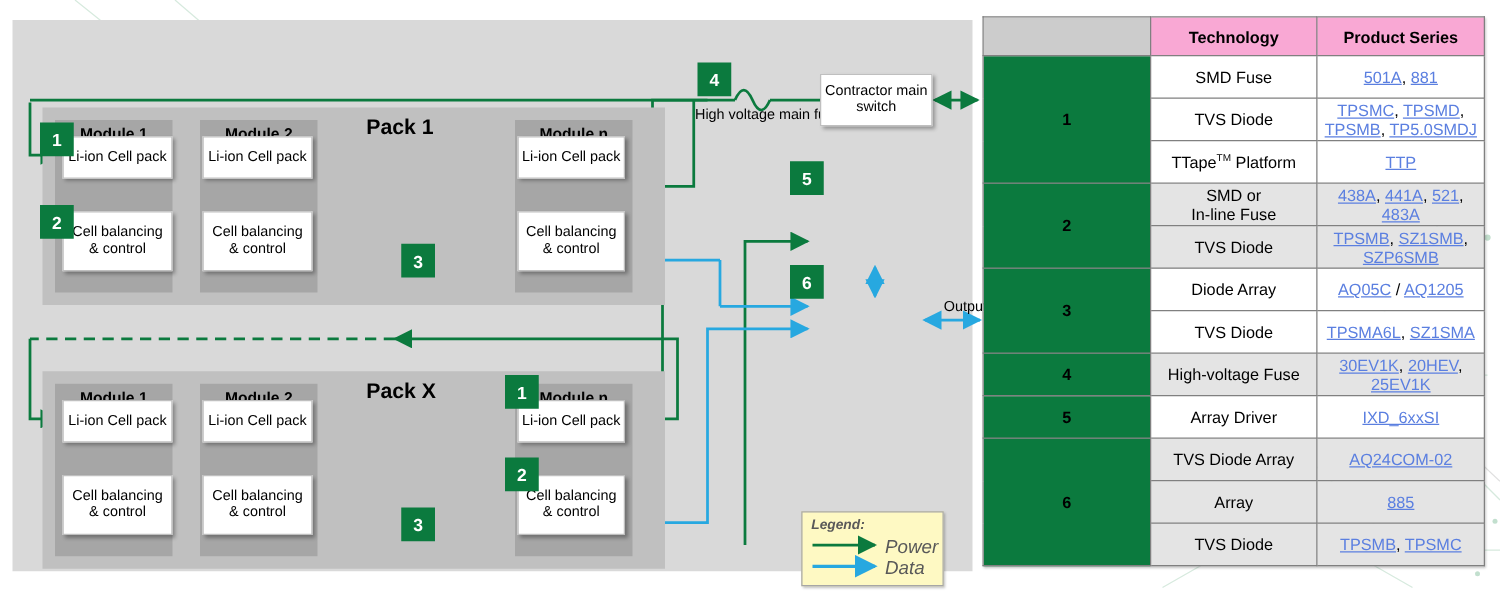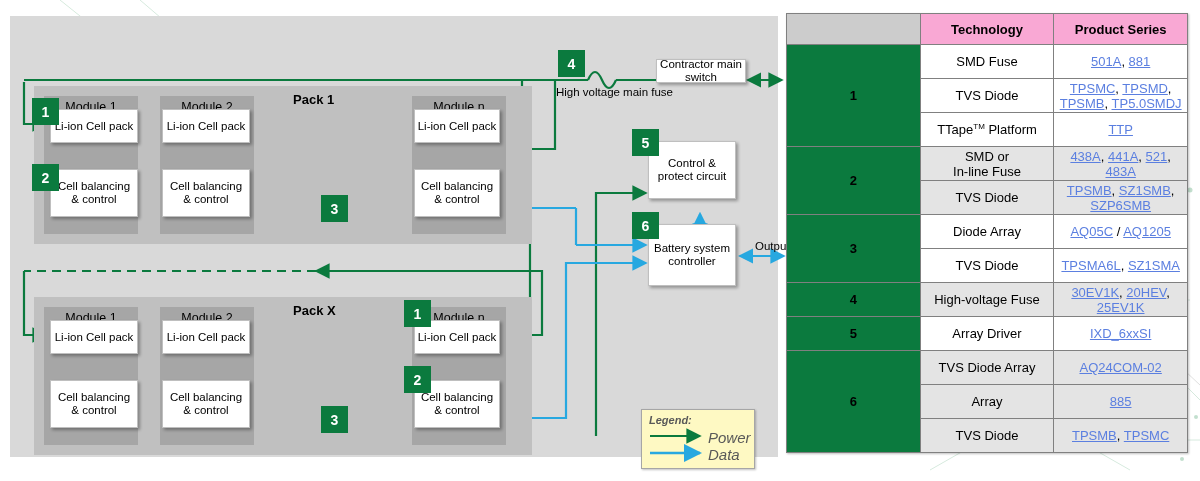--- a/index.html
+++ b/index.html
@@ -20,29 +20,29 @@
     position:absolute;left:10px;top:16px;width:768px;height:441px;
     background:#d9d9d9;
     z-index:1;
   }
   .svg-layer{position:absolute;left:0;top:0;width:768px;height:441px;overflow:visible;}
 
   .pack{
     position:absolute;background:#c0c0c0;
   }
   .pack-title{
-    position:absolute;font-weight:bold;font-size:13px;color:#000;
+    position:absolute;font-weight:bold;font-size:17px;color:#000;
     white-space:nowrap;
   }
   .module{
     position:absolute;background:#a6a6a6;
   }
   .module-title{
     position:absolute;width:100%;text-align:center;top:4px;
-    font-weight:normal;font-size:12.5px;color:#000;
+    font-weight:bold;font-size:12.5px;color:#000;
   }
   .box{
     position:absolute;background:#ffffff;border:1px solid #bfbfbf;
     box-shadow:2px 2px 3px rgba(0,0,0,.32);
     display:flex;align-items:center;justify-content:center;
     text-align:center;font-size:11.5px;line-height:1.12;color:#000;
     box-sizing:border-box;padding:1px 2px;
   }
   .badge{
     position:absolute;width:27px;height:27px;background:#0b7a3e;
@@ -268,27 +268,25 @@
 
     <div class="badge" style="left:394px;top:284px;">1</div>
     <div class="badge" style="left:394px;top:350px;">2</div>
     <div class="badge" style="left:311px;top:390px;">3</div>
 
     <div class="badge" style="left:548px;top:34px;">4</div>
     <div class="plainlabel" style="left:546px;top:70px;width:96px;">
       <span>High voltage main fuse</span>
     </div>
 
-    <div class="box" style="left:646px;top:43px;width:90px;height:24px;">Contractor main switch</div>
+    <div class="box" style="left:646px;top:43px;width:90px;height:42px;">Contractor main switch</div>
 
     <div class="badge" style="left:622px;top:113px;">5</div>
-    <div class="box" style="left:638px;top:125px;width:88px;height:58px;">Control &amp; protect circuit</div>
 
     <div class="badge" style="left:622px;top:196px;">6</div>
-    <div class="box" style="left:638px;top:208px;width:88px;height:62px;">Battery system controller</div>
 
     <div class="plainlabel" style="left:729px;top:224px;margin-left:16px;">Output</div>
 
     <div class="legend">
       <div class="legend-title">Legend:</div>
       <svg width="112" height="58" style="position:absolute;left:0;top:0;">
         <defs>
           <marker id="lg" markerWidth="7" markerHeight="7" refX="6.2" refY="3.5" orient="auto">
             <path d="M0,0 L7,3.5 L0,7 z" fill="#0b7a3e"></path>
           </marker>

